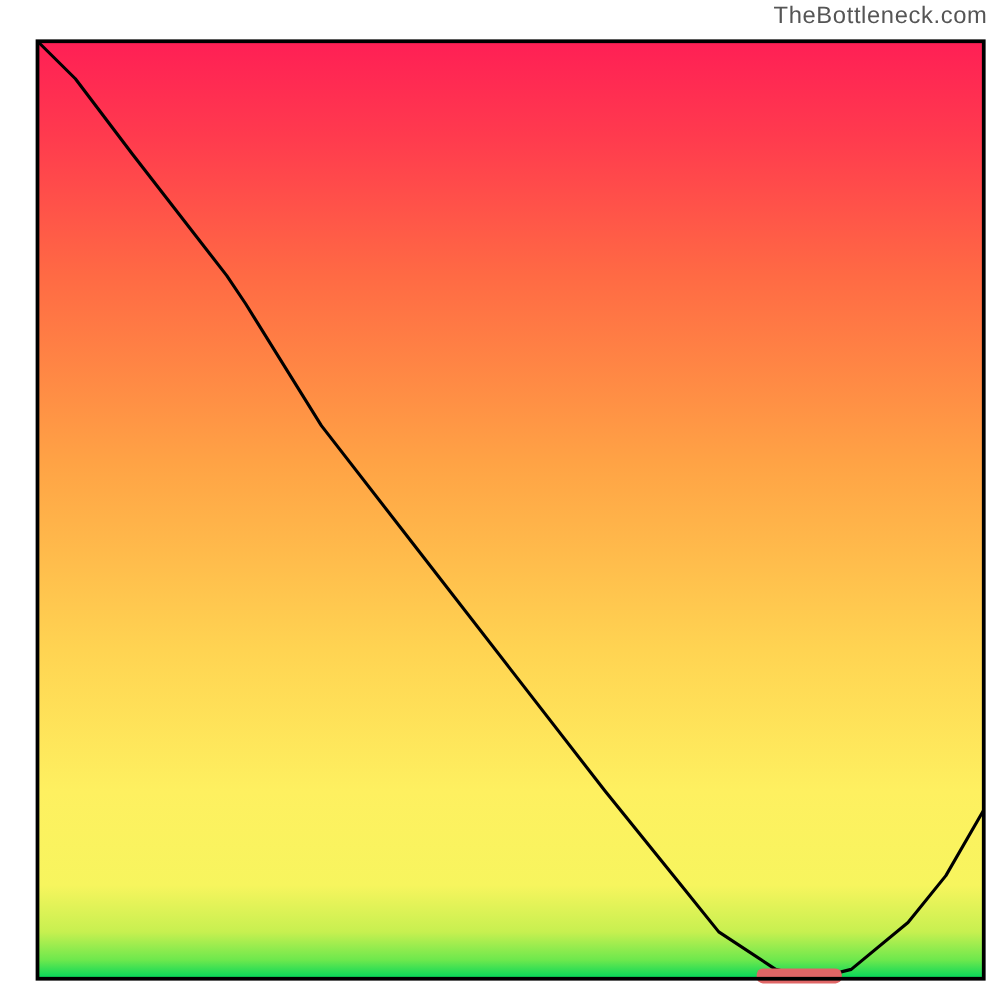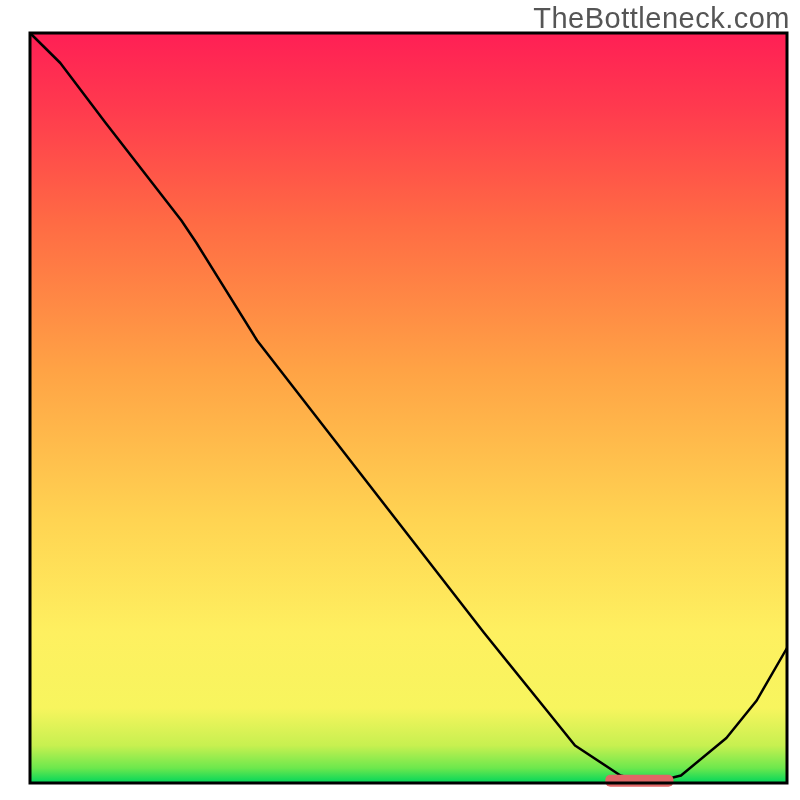--- a/index.html
+++ b/index.html
@@ -14,21 +14,21 @@
   .frame {
     position: relative;
     width: 800px;
     height: 800px;
   }
   .watermark {
     position: absolute;
     top: 2px;
     right: 10px;
     color: #555;
-    font-size: 29px;
+    font-size: 19px;
     font-weight: 400;
     letter-spacing: 0.5px;
     user-select: none;
     z-index: 10;
   }
   svg {
     position: absolute;
     left: 0;
     top: 0;
   }

